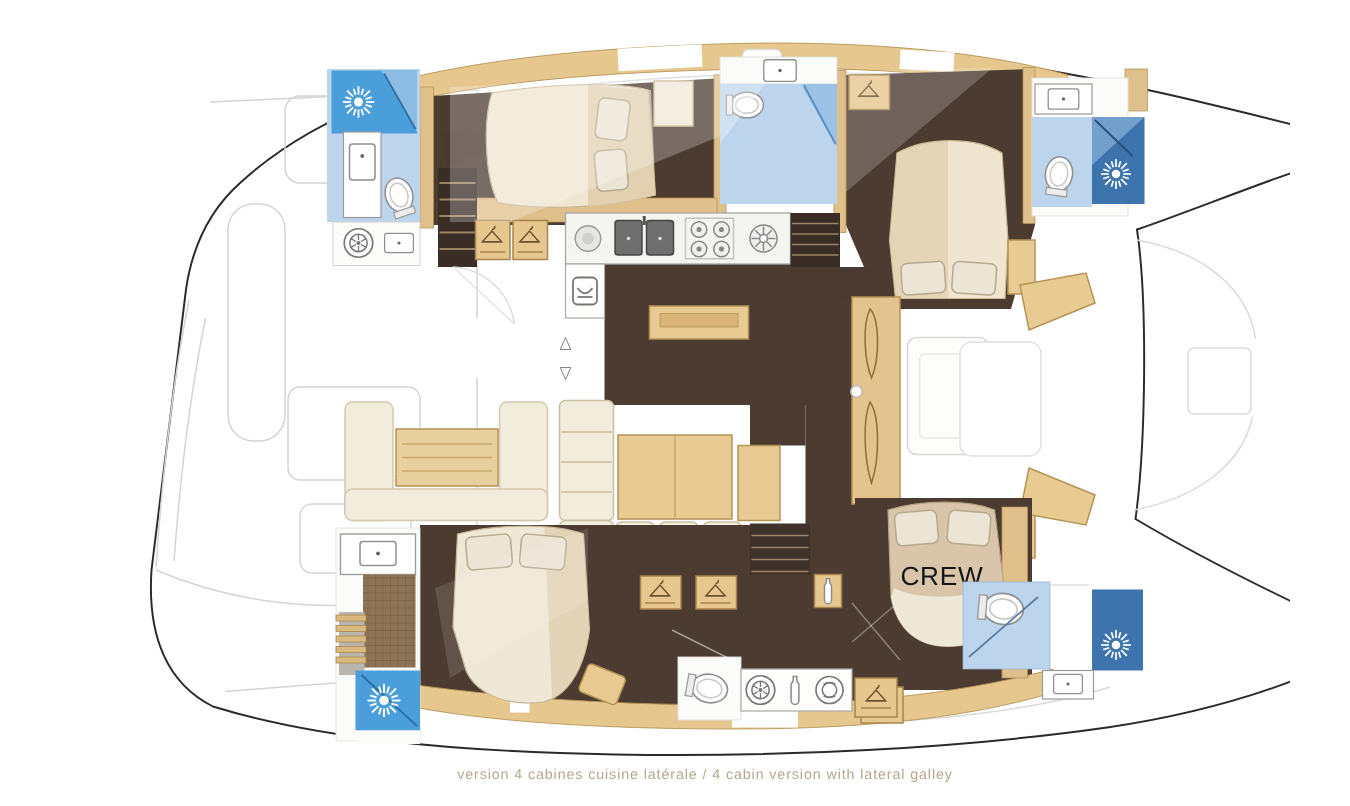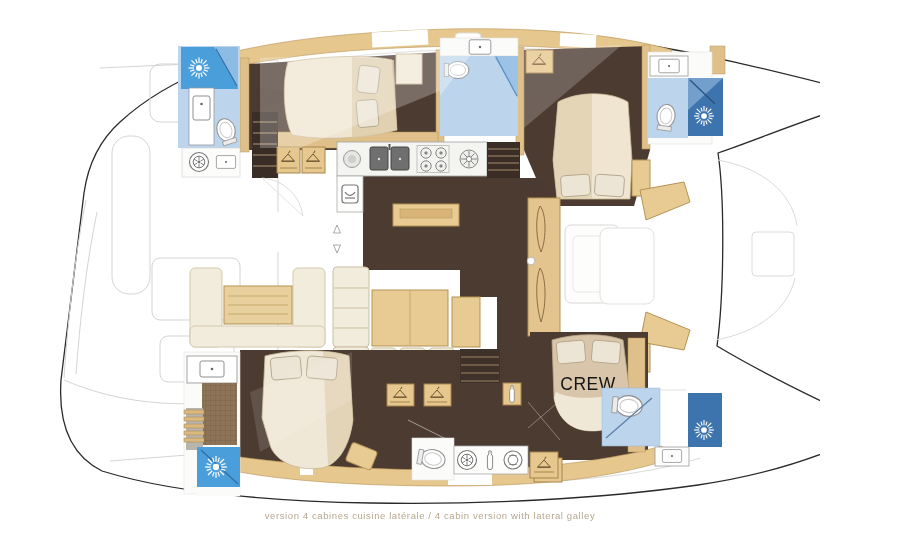--- a/index.html
+++ b/index.html
@@ -1,17 +1,17 @@
 <!DOCTYPE html>
 <html><head>
 <meta charset="utf-8">
 <style>
   html,body{margin:0;padding:0;background:#ffffff;}
   .stage{position:relative;width:820px;height:537px;background:#fff;overflow:hidden;
-         font-family:"Liberation Sans", sans-serif;}
+         font-family:"Liberation Sans", sans-serif;margin-left:40px;}
   svg{position:absolute;left:0;top:0;}
   text{font-family:"Liberation Sans", sans-serif;}
   .crew-label{font-size:17.5px;letter-spacing:.5px;fill:#151515;}
   .caption{font-size:9.5px;letter-spacing:.6px;fill:#b5a78f;}
 </style>
 </head>
 <body>
 
 <div class="stage">
 <svg width="900" height="537" viewBox="0 0 900 537">

